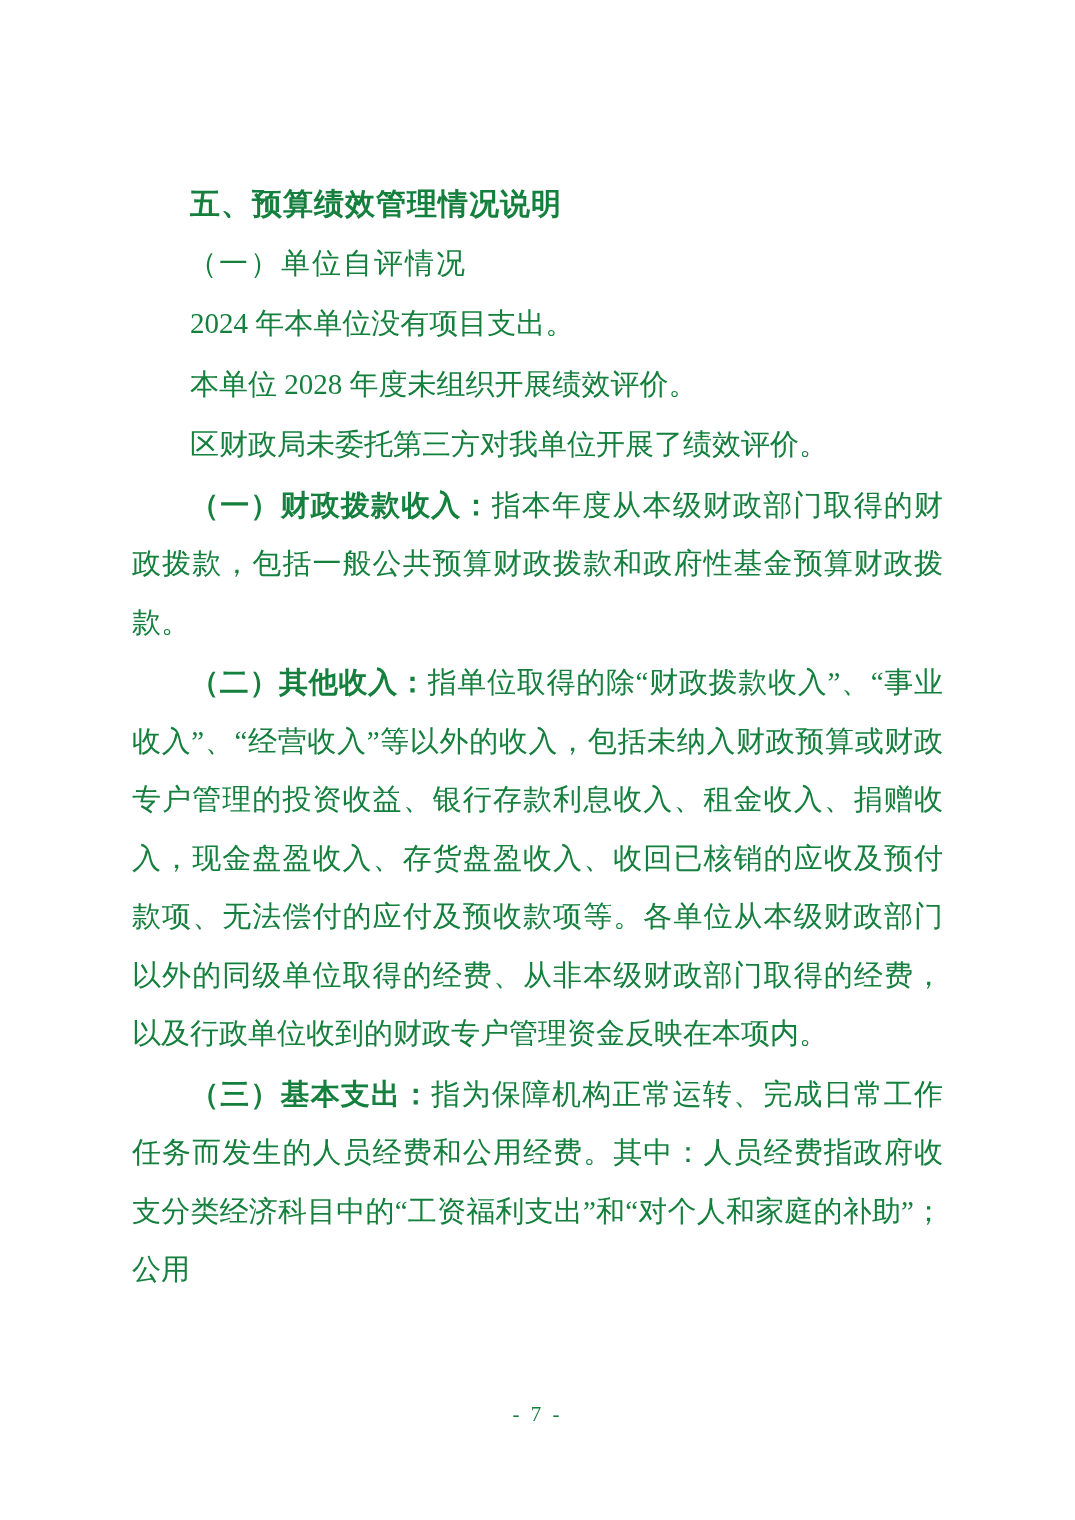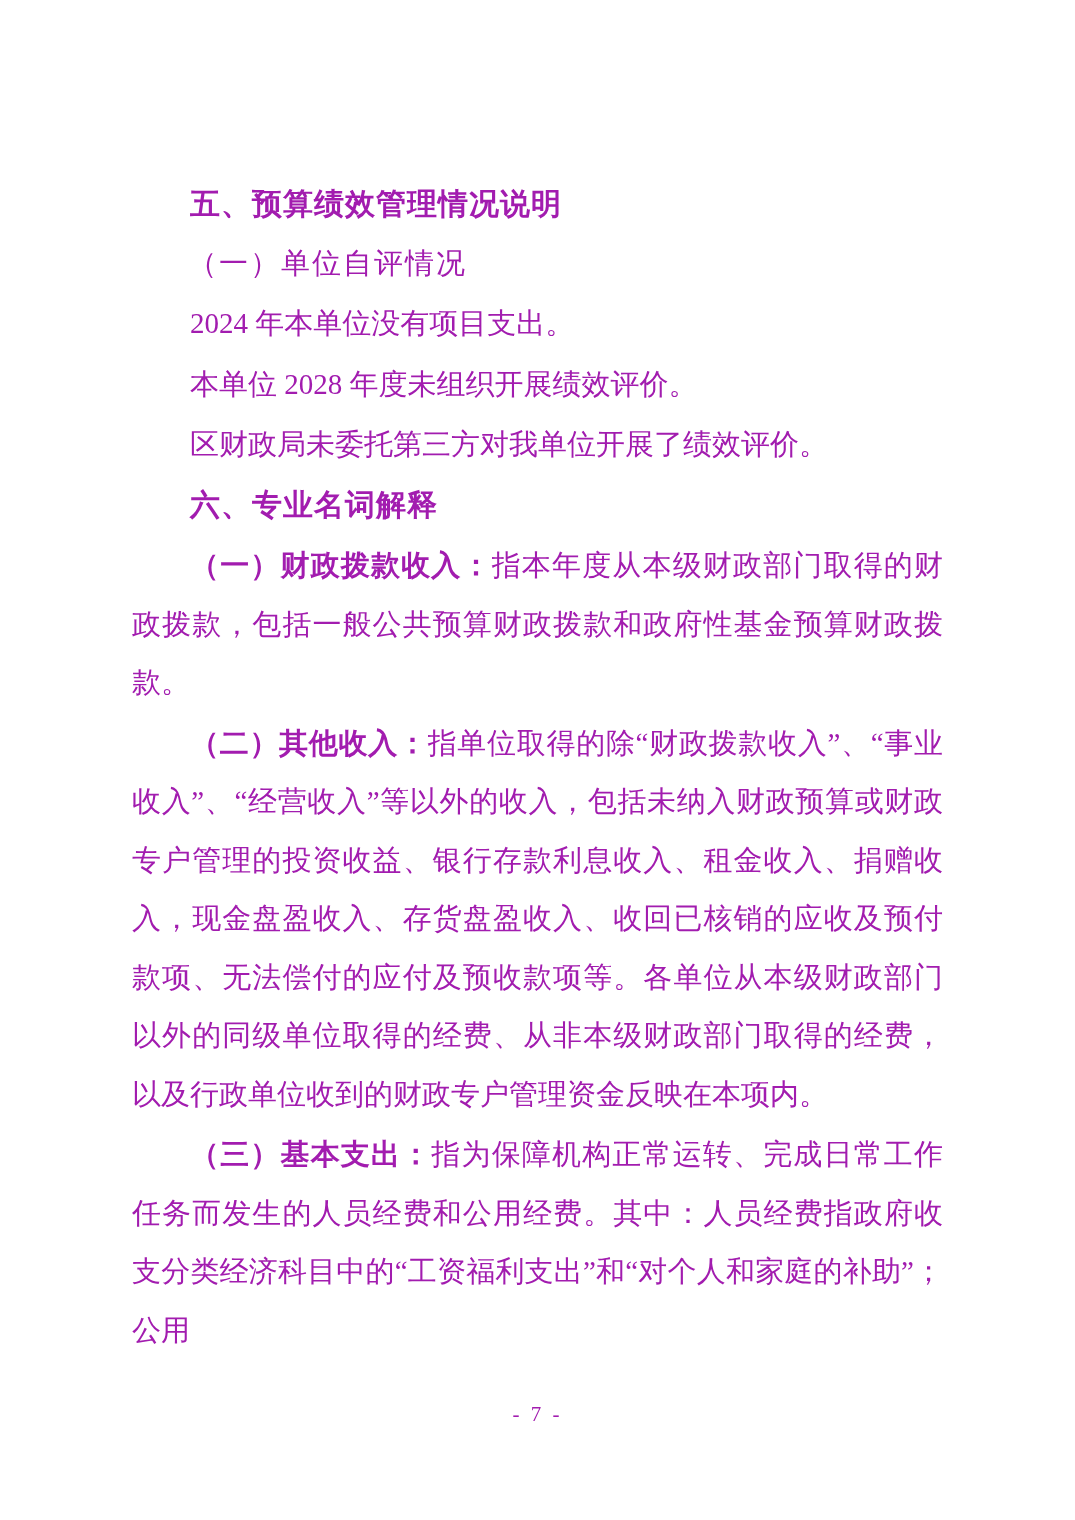--- a/index.html
+++ b/index.html
@@ -5,21 +5,21 @@
   html, body {
     margin: 0;
     padding: 0;
     background: #ffffff;
   }
   .page {
     position: relative;
     width: 1075px;
     height: 1520px;
     background: #ffffff;
-    color: #a21caf;
+    color: #15803d;
     font-family: "Liberation Serif", "DejaVu Serif", serif;
     overflow: hidden;
   }
   .content {
     position: absolute;
     left: 130px;
     top: 175px;
     width: 815px;
     font-size: 29px;
     line-height: 58.5px;
@@ -71,21 +71,20 @@
     <p class="h2">（一）单位自评情况</p>
 
     <p class="body">2024 年本单位没有项目支出。</p>
 
 
     <p class="body">本单位 2028 年度未组织开展绩效评价。</p>
 
 
     <p class="body">区财政局未委托第三方对我单位开展了绩效评价。</p>
 
-    <p class="h1">六、专业名词解释</p>
 
     <p class="body"><span class="lead">（一）财政拨款收入：</span><span>指本年度从本级财政部门取得的财政拨款，包括一般公共预算财政拨款和政府性基金预算财政拨款。</span></p>
 
     <p class="body"><span class="lead">（二）其他收入：</span><span>指单位取得的除“财政拨款收入”、“事业收入”、“经营收入”等以外的收入，包括未纳入财政预算或财政专户管理的投资收益、银行存款利息收入、租金收入、捐赠收入，现金盘盈收入、存货盘盈收入、收回已核销的应收及预付款项、无法偿付的应付及预收款项等。各单位从本级财政部门以外的同级单位取得的经费、从非本级财政部门取得的经费，以及行政单位收到的财政专户管理资金反映在本项内。</span></p>
 
     <p class="body"><span class="lead">（三）基本支出：</span><span>指为保障机构正常运转、完成日常工作任务而发生的人员经费和公用经费。其中：人员经费指政府收支分类经济科目中的“工资福利支出”和“对个人和家庭的补助”；公用</span></p>
 
   </div>
 
   <div class="footer">- 7 -</div>

